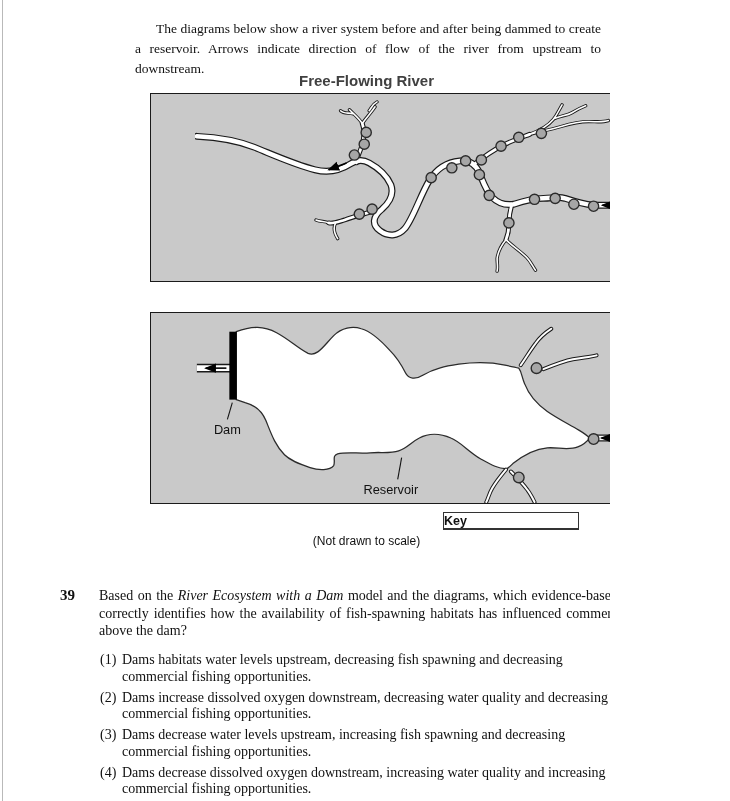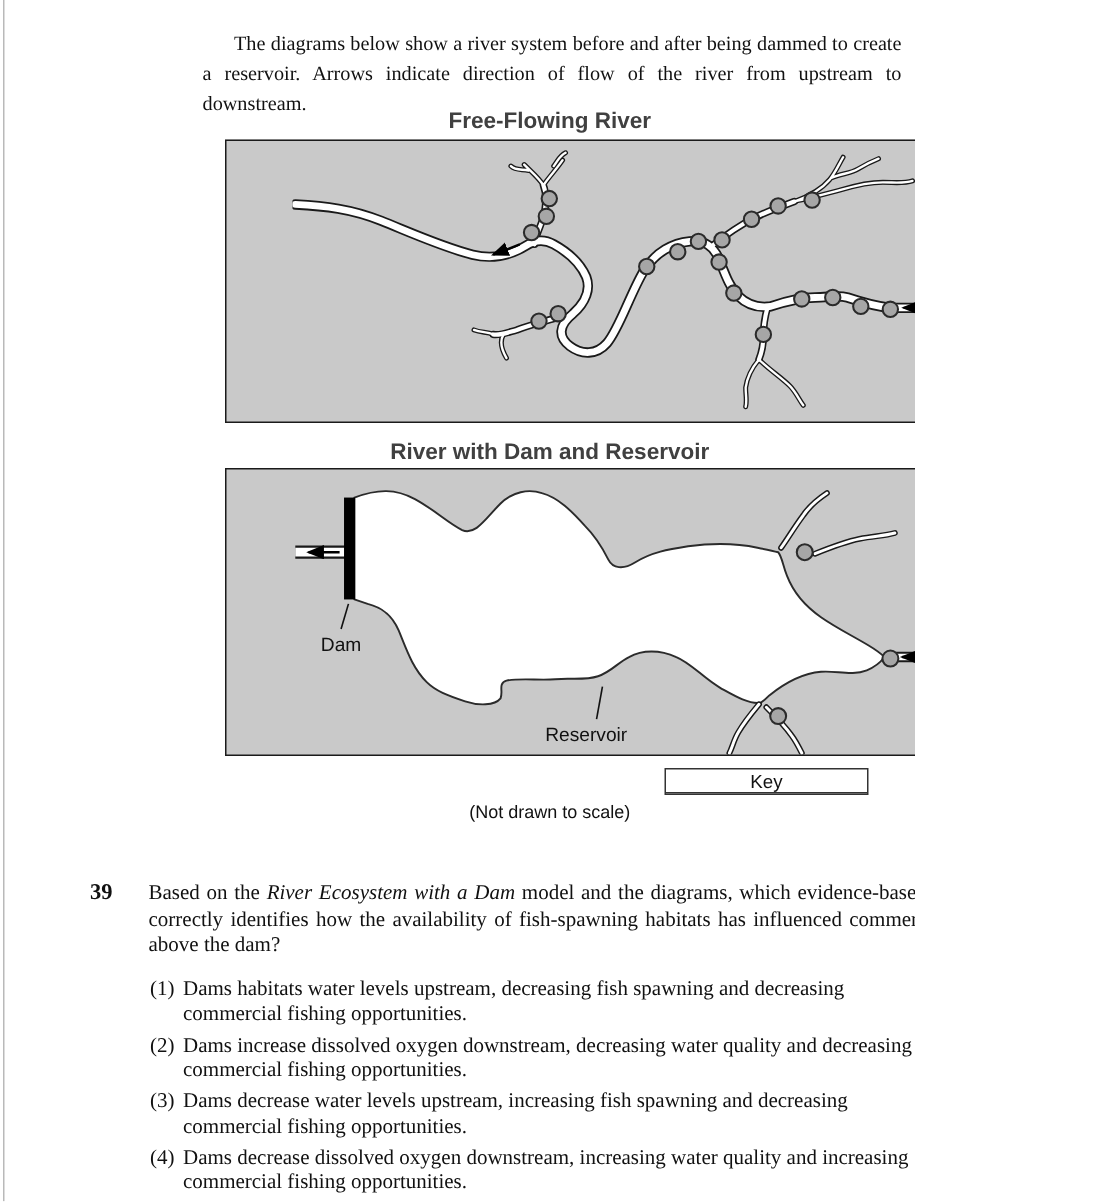--- a/index.html
+++ b/index.html
@@ -19,21 +19,21 @@
                border:1.5px solid #1a1a1a;padding-left:44px;}
   #diagram1{top:93px;height:187px;}
   #diagram2{top:312px;height:190px;}
   .diagram-box svg{display:block;}
 
   .scale-note{position:absolute;left:150px;top:506px;width:433px;text-align:center;
               font-family:"Liberation Sans",sans-serif;font-size:12px;color:#111;margin-top:28px;}
 
   .key-box{position:absolute;left:443px;top:512px;width:134px;background:#fff;
            border:1.2px solid #333;font-family:"Liberation Sans",sans-serif;}
-  .key-title{text-align:center;font-weight:normal;font-size:12.5px;padding:1px 0 0 0;
+  .key-title{font-weight:bold;font-size:12.5px;padding:1px 0 0 0;
              border-bottom:1.2px solid #333;}
   .key-row{display:flex;align-items:flex-start;padding:3px 4px 4px 6px;}
   .key-dot{width:10px;height:10px;border-radius:50%;background:#a6a6a6;border:1.4px solid #333;
            margin:1px 5px 0 0;flex:none;}
   .key-text{font-size:11.5px;line-height:12.5px;}
 
   .question{position:absolute;left:60px;top:587px;width:602px;}
   .q-num{position:absolute;left:0;top:0;font-weight:bold;font-size:15px;}
   .q-text{margin-left:39px;width:577px;font-size:14px;line-height:17.5px;text-align:justify;}
   .q-italic{font-style:italic;}
@@ -100,21 +100,20 @@
         <circle cx="297" cy="103" r="5.2"></circle>
         <circle cx="343" cy="107" r="5.2"></circle>
         <circle cx="364" cy="106" r="5.2"></circle>
         <circle cx="383" cy="112" r="5.2"></circle>
         <circle cx="403" cy="114" r="5.2"></circle>
         <circle cx="317" cy="131" r="5.2"></circle>
       </g>
     </svg>
   </div>
 
-  <div class="fig-title" id="fig2-title">River with Dam and Reservoir</div>
 
   <div class="diagram-box" id="diagram2">
     <svg width="430" height="190" viewBox="0 0 433 193">
 
       <g fill="none" stroke-linecap="butt">
         <path stroke="#1a1a1a" stroke-width="9" d="M0,56 L34,56"></path>
         <path stroke="#ffffff" stroke-width="6" d="M0,56 L34,56"></path>
       </g>
 
       <path fill="#ffffff" stroke="#2b2b2b" stroke-width="1.3" stroke-linejoin="round" d="M40,19 C56,13 68,13 81,20 C94,27 103,36 113,41 C122,45 129,33 139,23 C147,15 158,13 167,16 C178,19 187,28 196,38 C203,45 208,53 212,61 C215,67 222,68 230,63 C241,56 253,54 266,52 C281,50 299,50 313,53 C318,54 323,55 327,56 C330,60 330,65 333,72 C338,85 346,93 356,100 C366,107 378,113 388,119 C393,122 396,124 399,127 C396,131 392,134 387,136 C377,140 366,136 356,137 C344,138 331,145 321,153 C319,155 317,157 315,158 C307,159 297,153 288,148 C276,141 268,131 258,127 C247,122 235,122 226,127 C218,131 214,137 205,140 C196,143 186,141 176,142 C166,143 152,141 143,143 C137,145 141,150 139,155 C135,160 124,160 115,157 C103,153 95,150 89,144 C79,134 75,121 70,109 C65,97 57,93 49,91 C46,90 43,89 40,88 Z"></path>

